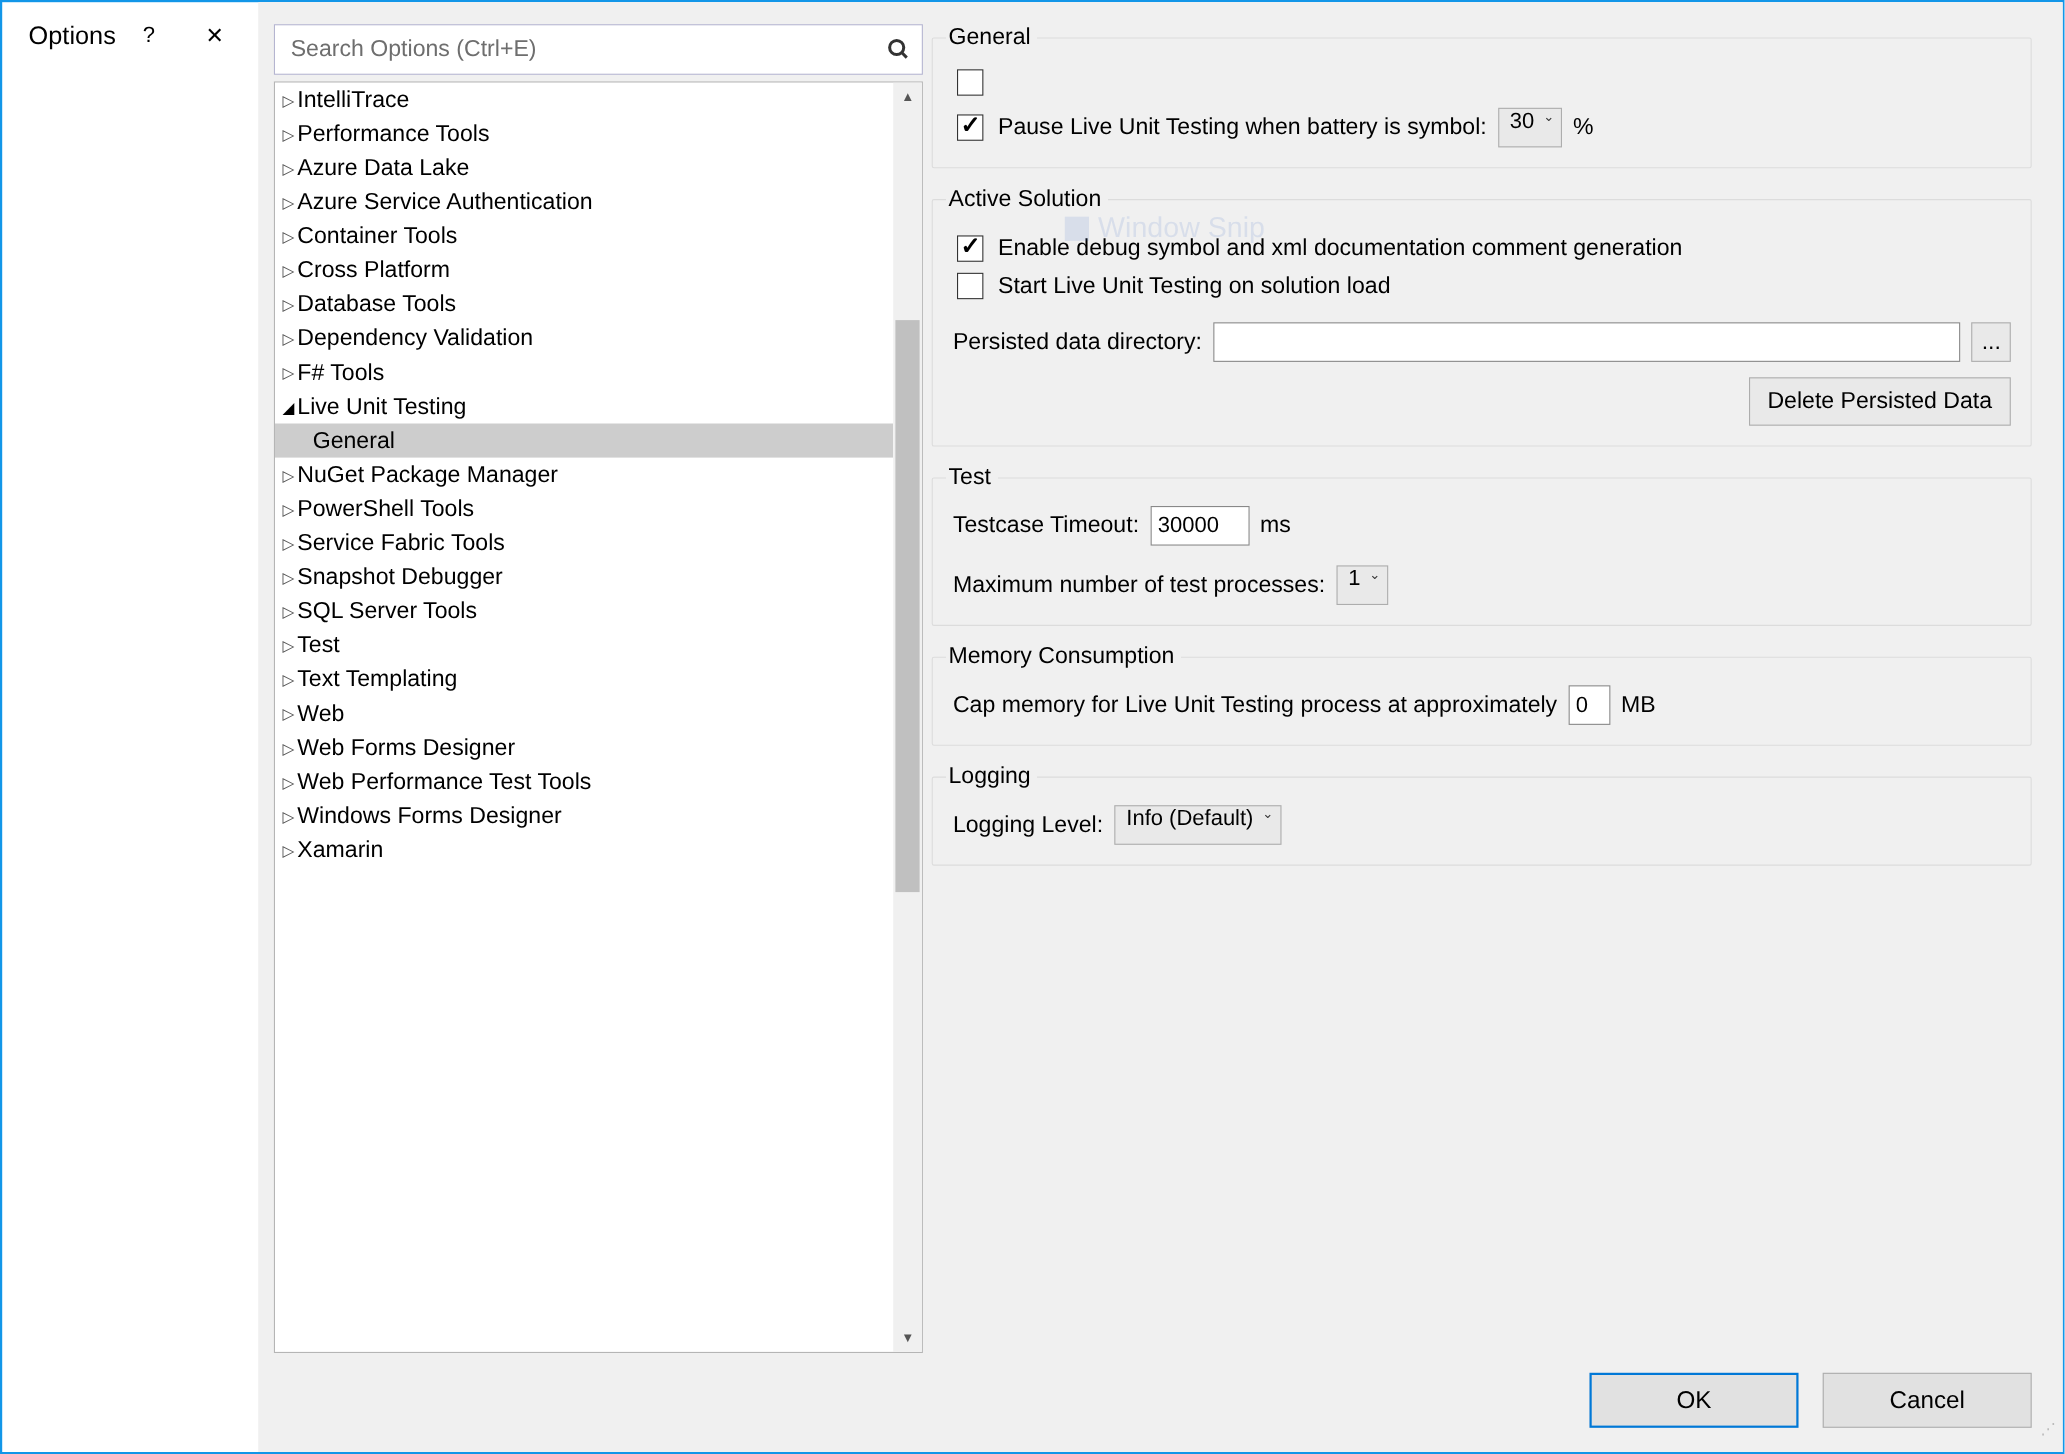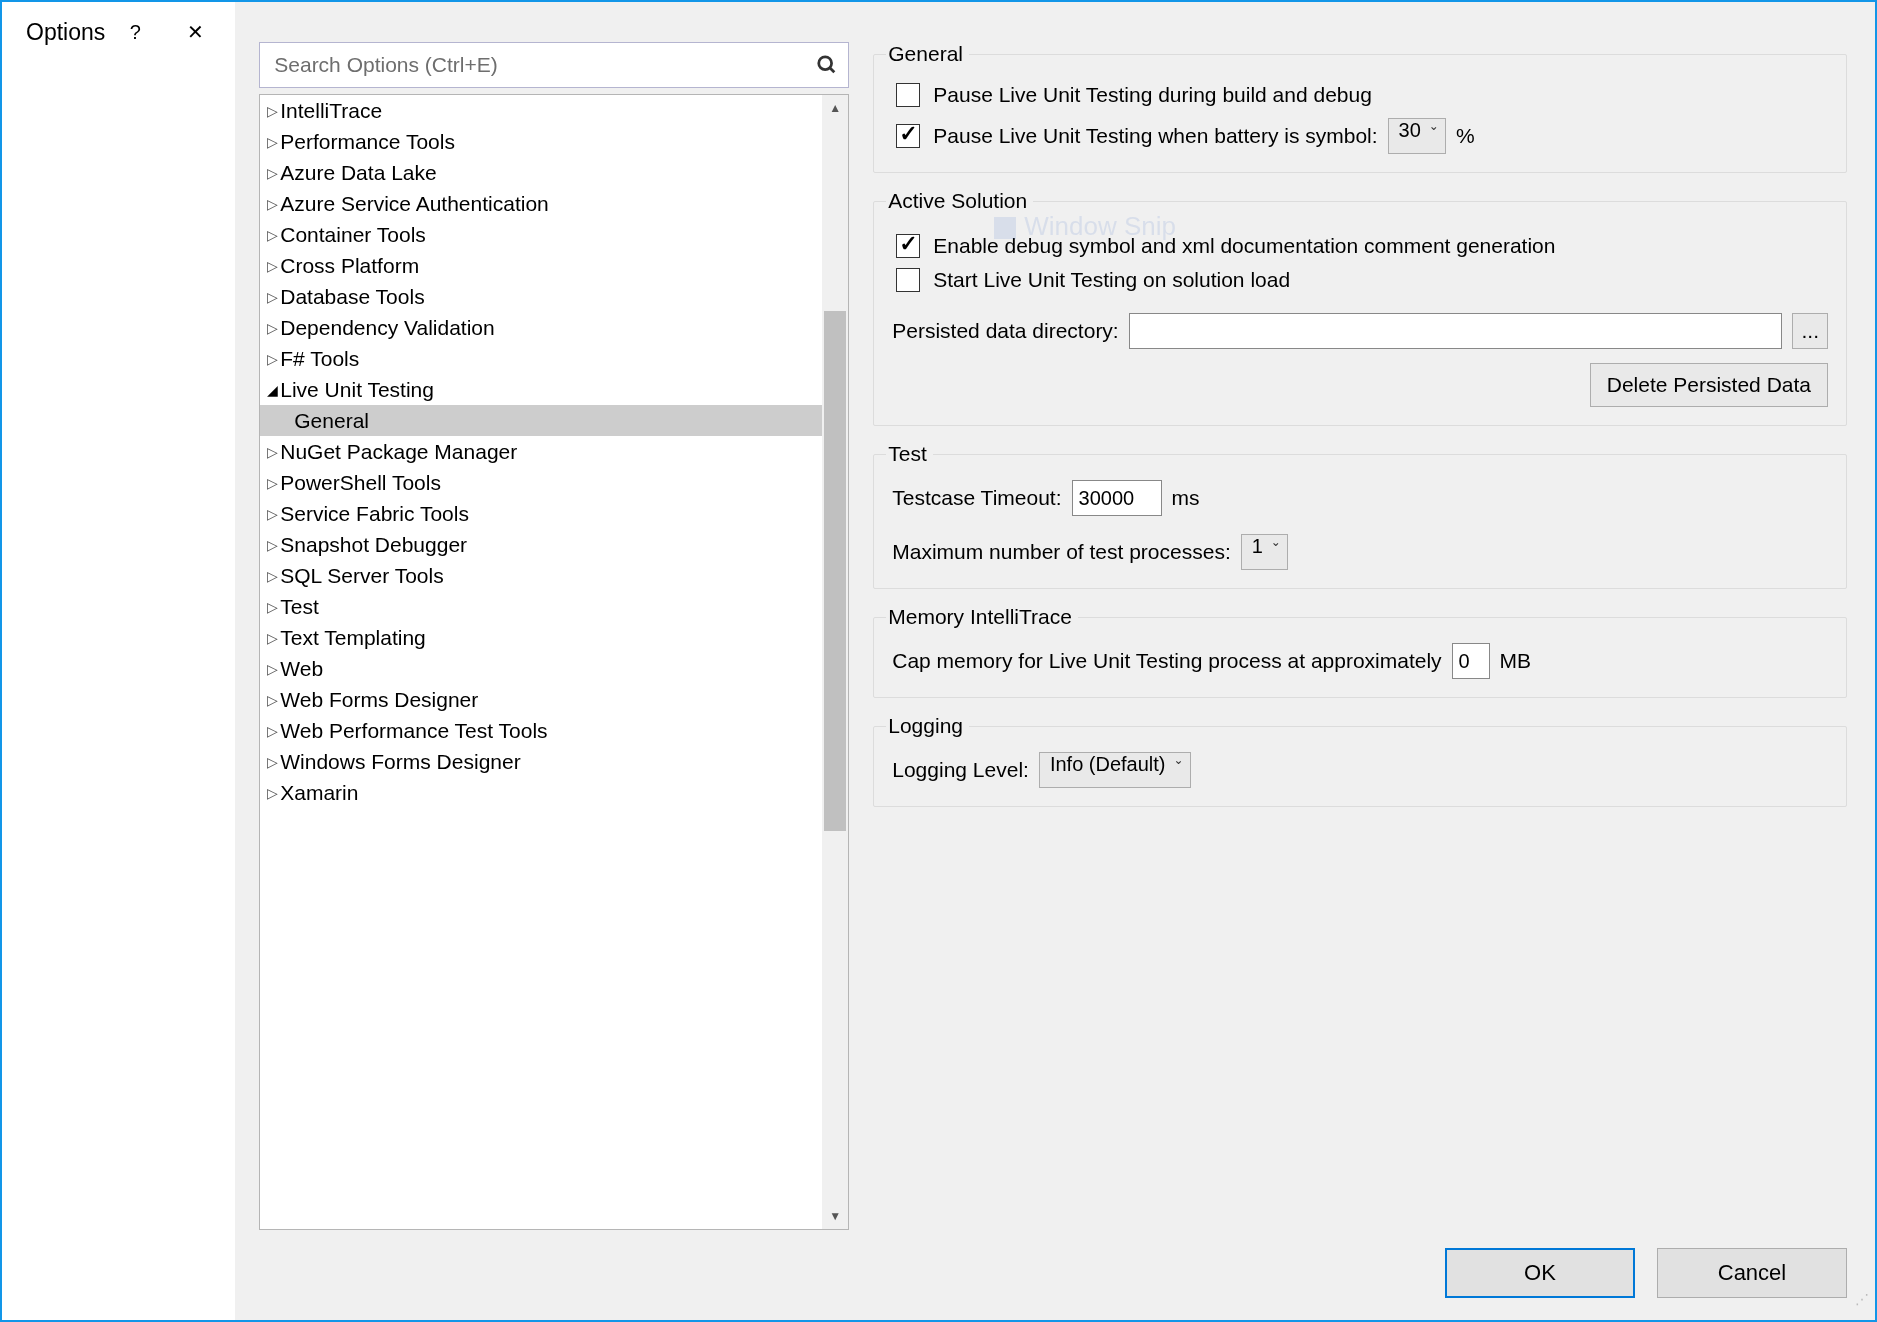--- a/index.html
+++ b/index.html
@@ -28,27 +28,26 @@
   .titlebar .title { flex: 1; }
   .titlebar .btn {
     width: 60px; height: 50px;
     display: flex; align-items: center; justify-content: center;
     font-size: 20px;
     cursor: pointer;
   }
   .body {
     flex: 1;
     display: flex;
-    padding: 20px 24px 0 24px;
-    gap: 24px;
+    padding: 20px 24px 0 14px;
+    gap: 8px;
     background: #f0f0f0;
     border-top: none;
     position: relative;
     min-height: 0;
-    margin-top: 20px;
   }
   .window > .body-wrap {
     flex:1;
     display:flex;
     flex-direction:column;
     background:#f0f0f0;
     min-height:0;
   }
   .left-col {
     width: 590px;
@@ -366,21 +365,20 @@
           </div>
         </div>
       </div>
 
       <div class="right-col">
 
         <fieldset class="group">
           <legend>General</legend>
           <div class="row first">
             <input type="checkbox" class="cb" id="cb1" style="">
-            <label for="cb1">Pause Live Unit Testing during build and debug</label>
           </div>
           <div class="row">
             <input type="checkbox" class="cb" id="cb2" checked="" style="">
             <label for="cb2">Pause Live Unit Testing when battery is symbol:</label>
             <div class="combo">
               <span>30</span>
               <span class="chev">⌄</span>
             </div>
             <span>%</span>
           </div>
@@ -417,21 +415,21 @@
           <div class="row" style="margin-top:18px;">
             <span>Maximum number of test processes:</span>
             <div class="combo">
               <span>1</span>
               <span class="chev">⌄</span>
             </div>
           </div>
         </fieldset>
 
         <fieldset class="group">
-          <legend>Memory IntelliTrace</legend>
+          <legend>Memory Consumption</legend>
           <div class="row first">
             <span>Cap memory for Live Unit Testing process at approximately</span>
             <input class="textin" type="text" style="width: 38px;" value="0">
             <span>MB</span>
           </div>
         </fieldset>
 
         <fieldset class="group">
           <legend>Logging</legend>
           <div class="row first">

